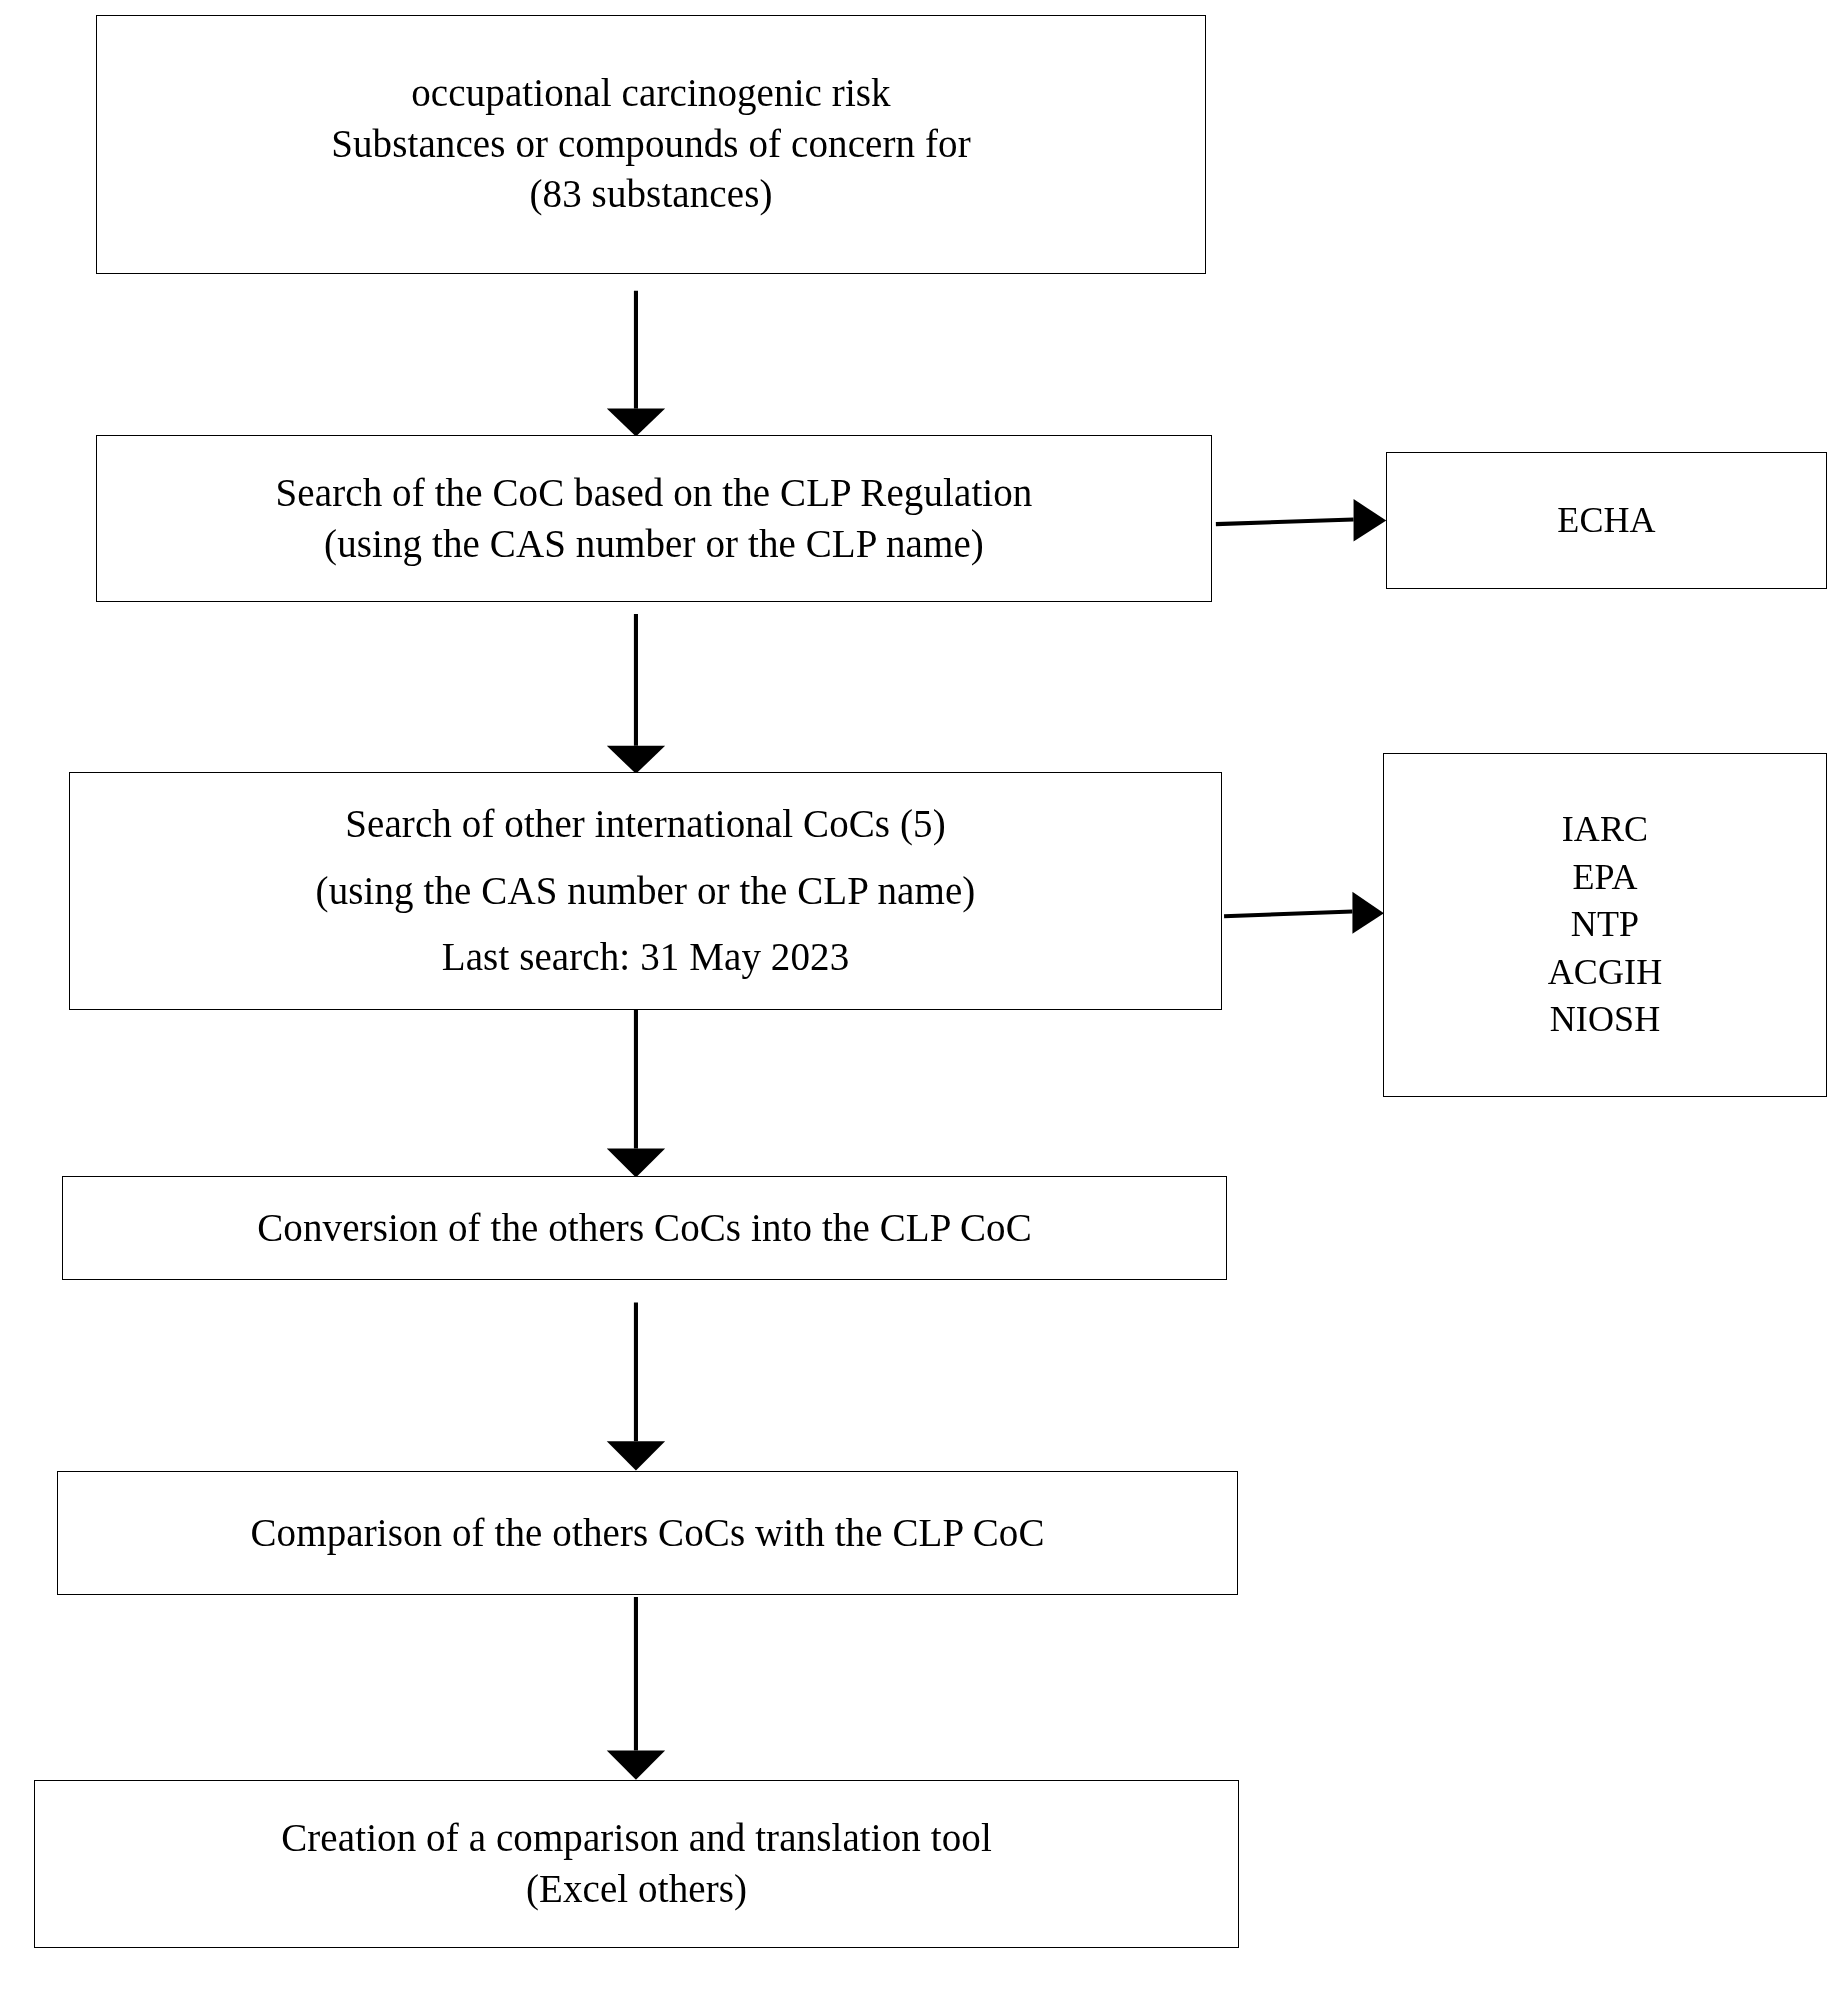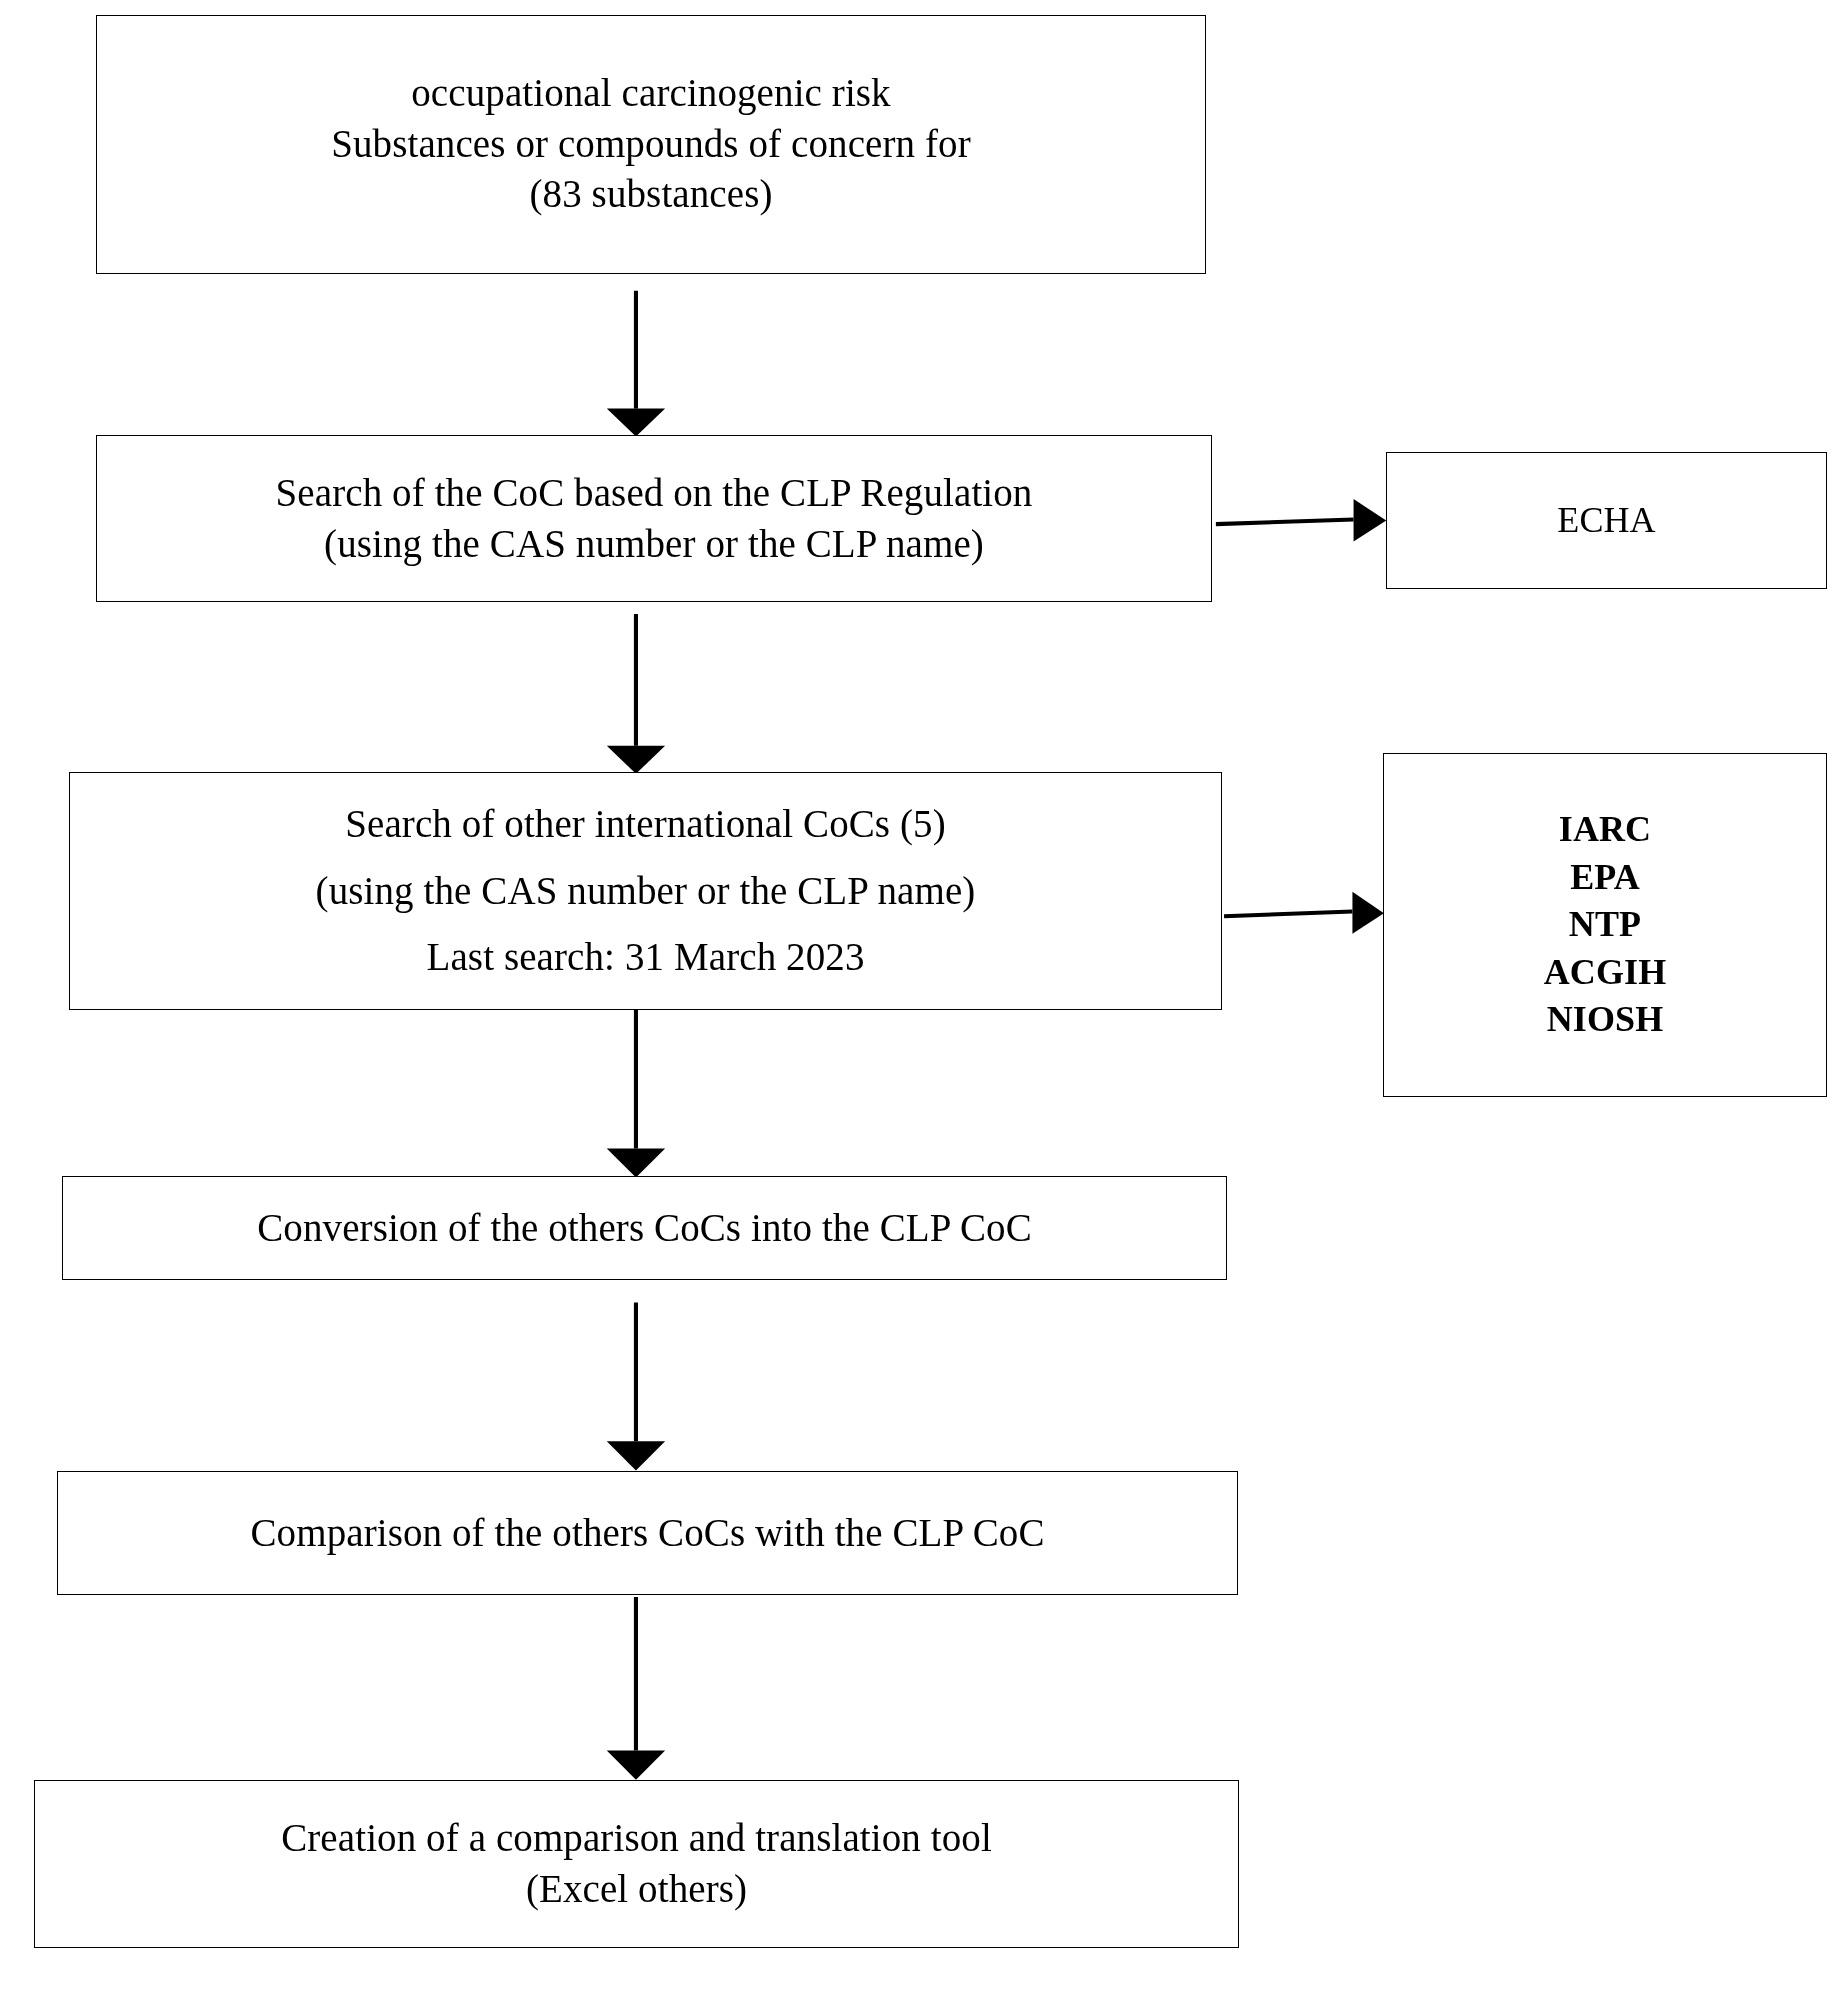--- a/index.html
+++ b/index.html
@@ -42,21 +42,21 @@
   
   #node-substances   { left: 96px; top: 14.6px;   width: 1110px; height: 259px; }
   #node-clp-search   { left: 96px; top: 435px;  width: 1116px; height: 167px; }
   #node-other-cocs   { left: 69px; top: 772px; width: 1153px; height: 238px; gap: 16px; }
   #node-conversion   { left: 62px; top: 1176px; width: 1165px; height: 104px; }
   #node-comparison   { left: 57px;  top: 1471px; width: 1181px; height: 124px; }
   #node-tool         { left: 34px;  top: 1780px; width: 1205px; height: 168px; }
 
   #node-echa         { left: 1386px; top: 452px;  width: 441px;  height: 137px; }
   #node-agencies     { left: 1383px; top: 753px; width: 444px;  height: 344px;
-                       line-height: 1.32; font-weight: bold; }
+                       line-height: 1.32; }
 
   
   #arrows {
     position: absolute;
     left: 0; top: 0;
     width: 1846px; height: 2015px;
     pointer-events: none;
   }
 </style>
 </head>
@@ -114,21 +114,21 @@
   </div>
 
   <div class="node main-node" id="node-clp-search">
     <span class="ln">Search of the CoC based on the CLP Regulation</span>
     <span class="ln">(using the CAS number or the CLP name)</span>
   </div>
 
   <div class="node main-node" id="node-other-cocs">
     <span class="ln">Search of other international CoCs (5)</span>
     <span class="ln">(using the CAS number or the CLP name)</span>
-    <span class="ln">Last search: 31 March 2023</span>
+    <span class="ln">Last search: 31 May 2023</span>
   </div>
 
   <div class="node main-node" id="node-conversion">
     <span class="ln">Conversion of the others CoCs into the CLP CoC</span>
   </div>
 
   <div class="node main-node" id="node-comparison">
     <span class="ln">Comparison of the others CoCs with the CLP CoC</span>
   </div>
 

